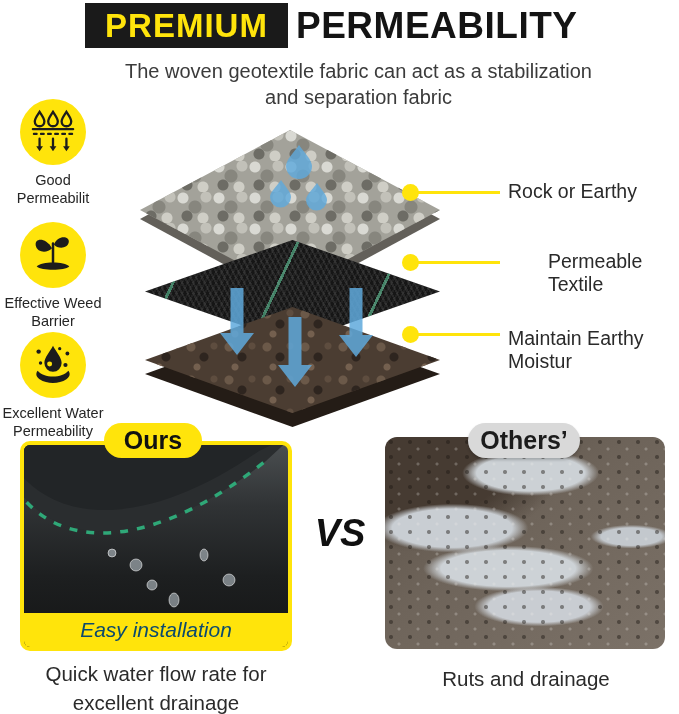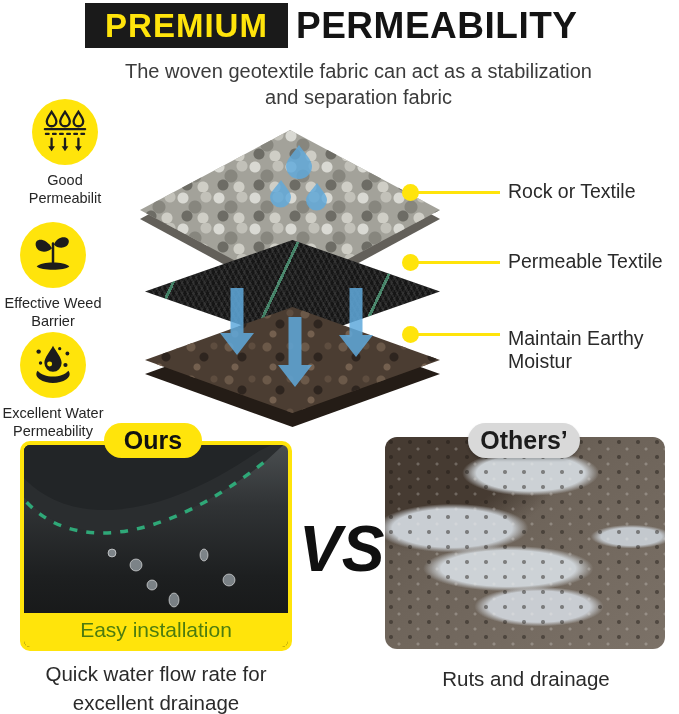--- a/index.html
+++ b/index.html
@@ -22,21 +22,21 @@
     position:absolute; left:296px; top:3px; height:45px; line-height:45px;
     font-size:37px; font-weight:bold; color:#141414; letter-spacing:0.5px;
   }
   .subtitle {
     position:absolute; left:0; top:58px; width:100%; text-align:center;
     font-size:20px; line-height:1.32; color:#3b3b3b;margin-left:19px;
   }
 
   
   .feature { position:absolute; left:0; width:106px; text-align:center; }
-  .f1 { top:99px;padding-left:12px; } .f2 { top:222px; } .f3 { top:332px; }
+  .f1 { top:99px; } .f2 { top:222px; } .f3 { top:332px; }
   .fcircle {
     width:66px; height:66px; border-radius:50%;
     background:var(--accent-yellow,#ffe40b);
     margin:0 auto; display:flex; align-items:center; justify-content:center;
   }
   .flabel { margin-top:6px; font-size:14.5px; line-height:1.25; color:#262626; }
 
   
   .diagram { position:absolute; left:140px; top:118px; width:305px; height:312px; }
   .diamond { position:absolute; clip-path:polygon(50% 0,100% 50%,50% 100%,0 50%); }
@@ -75,50 +75,50 @@
   .drop  { fill:var(--water-blue,#5fa9dc); opacity:0.82; }
   .arrow { fill:var(--water-blue,#5fa9dc); opacity:0.85; }
 
   
   .c-dot  { position:absolute; left:402px; width:17px; height:17px; border-radius:50%;
             background:var(--accent-yellow,#ffe40b); z-index:4; }
   .c-line { position:absolute; left:415px; width:85px; height:3px;
             background:var(--accent-yellow,#ffe40b); z-index:4; }
   .c-label{ position:absolute; left:508px; font-size:19.5px; color:#2a2a2a; line-height:1.18; }
   .cd1 { top:184px; } .cl1 { top:191px; } .ct1 { top:180px; }
-  .cd2 { top:254px; } .cl2 { top:261px; } .ct2 { top:250px; }
+  .cd2 { top:254px; } .cl2 { top:261px; } .ct2 { top:250px;margin-left:40px; }
   .cd3 { top:326px; } .cl3 { top:333px; } .ct3 { top:327px; }
 
   
   .panel-ours {
     position:absolute; left:20px; top:441px; width:272px; height:210px;
     border:4px solid var(--accent-yellow,#ffe40b); border-radius:10px;
     background:linear-gradient(180deg,#4a4e50 0%,#303335 30%,#1d1f20 65%,#141515 100%);
     overflow:hidden; box-sizing:border-box;
   }
   .easy-bar {
     position:absolute; left:0; bottom:0; width:100%; height:34px;
     background:var(--accent-yellow,#ffe40b);
     display:flex; align-items:center; justify-content:center;
-    font-size:21px; color:#4d7c0f;
+    font-size:21px; color:#0c4a6e;font-style:italic;
   }
   .pill {
     position:absolute; height:35px; border-radius:18px;
     display:flex; align-items:center; justify-content:center; z-index:6;
   }
   .pill-ours   { left:104px; top:423px; width:98px;
                  background:var(--accent-yellow,#ffe40b);
                  font-size:25px; font-weight:bold; color:#111; }
   .pill-others { left:468px; top:423px; width:112px;
                  background:var(--others-gray,#d9d9d9);
                  font-size:25px; font-weight:bold; color:#1c1c1c;
                  box-shadow:0 2px 3px rgba(0,0,0,0.2); }
   .vs {
     position:absolute; left:299px; top:512px; width:82px; text-align:center;
-    font-size:64px; font-weight:bold; font-style:italic; color:#101010;
+    font-size:38px; font-weight:bold; font-style:italic; color:#101010;
   }
   .panel-others {
     position:absolute; left:385px; top:437px; width:280px; height:212px;
     border-radius:12px; overflow:hidden;
     background-color:#6f655b;
     background-image:
       radial-gradient(ellipse 90px 30px  at 52% 17%, #ccd1d5 0 60%, transparent 76%),
       radial-gradient(ellipse 100px 32px at 24% 43%, #c9ced3 0 60%, transparent 76%),
       radial-gradient(ellipse 112px 30px at 44% 62%, #cdd2d6 0 60%, transparent 76%),
       radial-gradient(ellipse 85px 26px  at 55% 80%, #c9cdd2 0 60%, transparent 76%),
@@ -211,21 +211,21 @@
       <path class="drop" d="M141 62 C145 68 151 74 151 79 A10.5 10.5 0 1 1 130 79 C130 74 137 68 141 62 Z"></path>
       <path class="drop" d="M177 65 C181 71 187 77 187 82 A10.5 10.5 0 1 1 166 82 C166 77 173 71 177 65 Z"></path>
       <path class="arrow" d="M90.5 170 L103.5 170 L103.5 215 L114 215 L97 237 L80 215 L90.5 215 Z"></path>
       <path class="arrow" d="M148.5 199 L161.5 199 L161.5 247 L172 247 L155 269 L138 247 L148.5 247 Z"></path>
       <path class="arrow" d="M209.5 170 L222.5 170 L222.5 217 L233 217 L216 239 L199 217 L209.5 217 Z"></path>
     </svg>
   </div>
 
   <div class="c-dot cd1"></div>
   <div class="c-line cl1"></div>
-  <div class="c-label ct1">Rock or Textile</div>
+  <div class="c-label ct1">Rock or Earthy</div>
 
   <div class="c-dot cd2"></div>
   <div class="c-line cl2"></div>
   <div class="c-label ct2">Permeable Textile</div>
 
   <div class="c-dot cd3"></div>
   <div class="c-line cl3"></div>
   <div class="c-label ct3 preline">Maintain Earthy
 Moistur</div>
 

